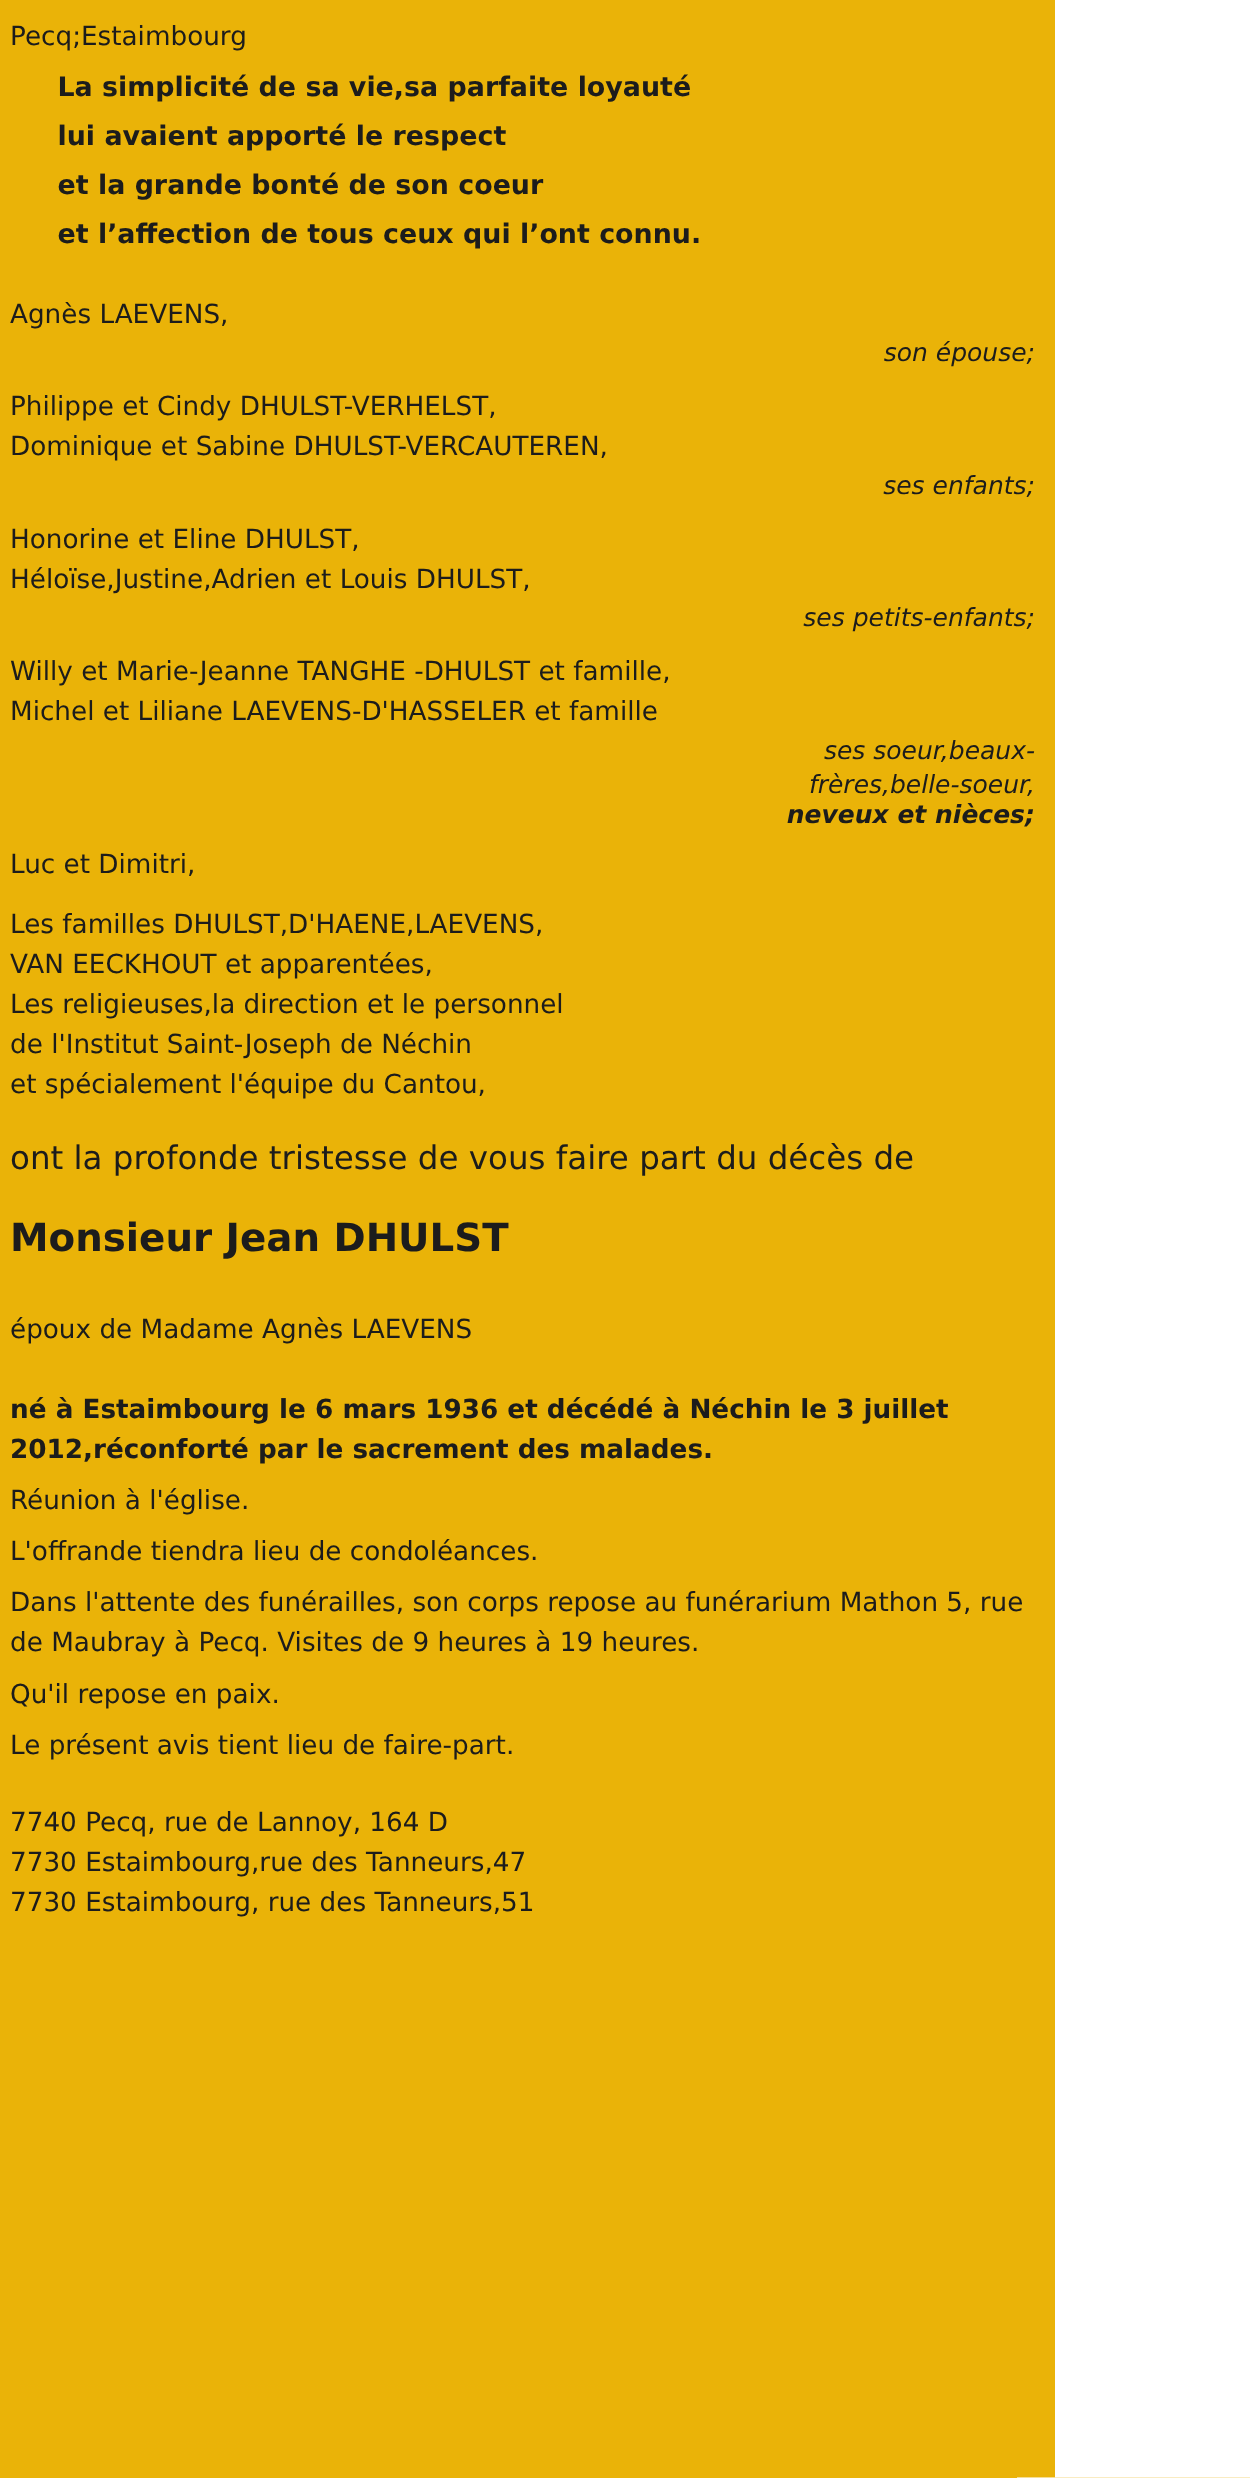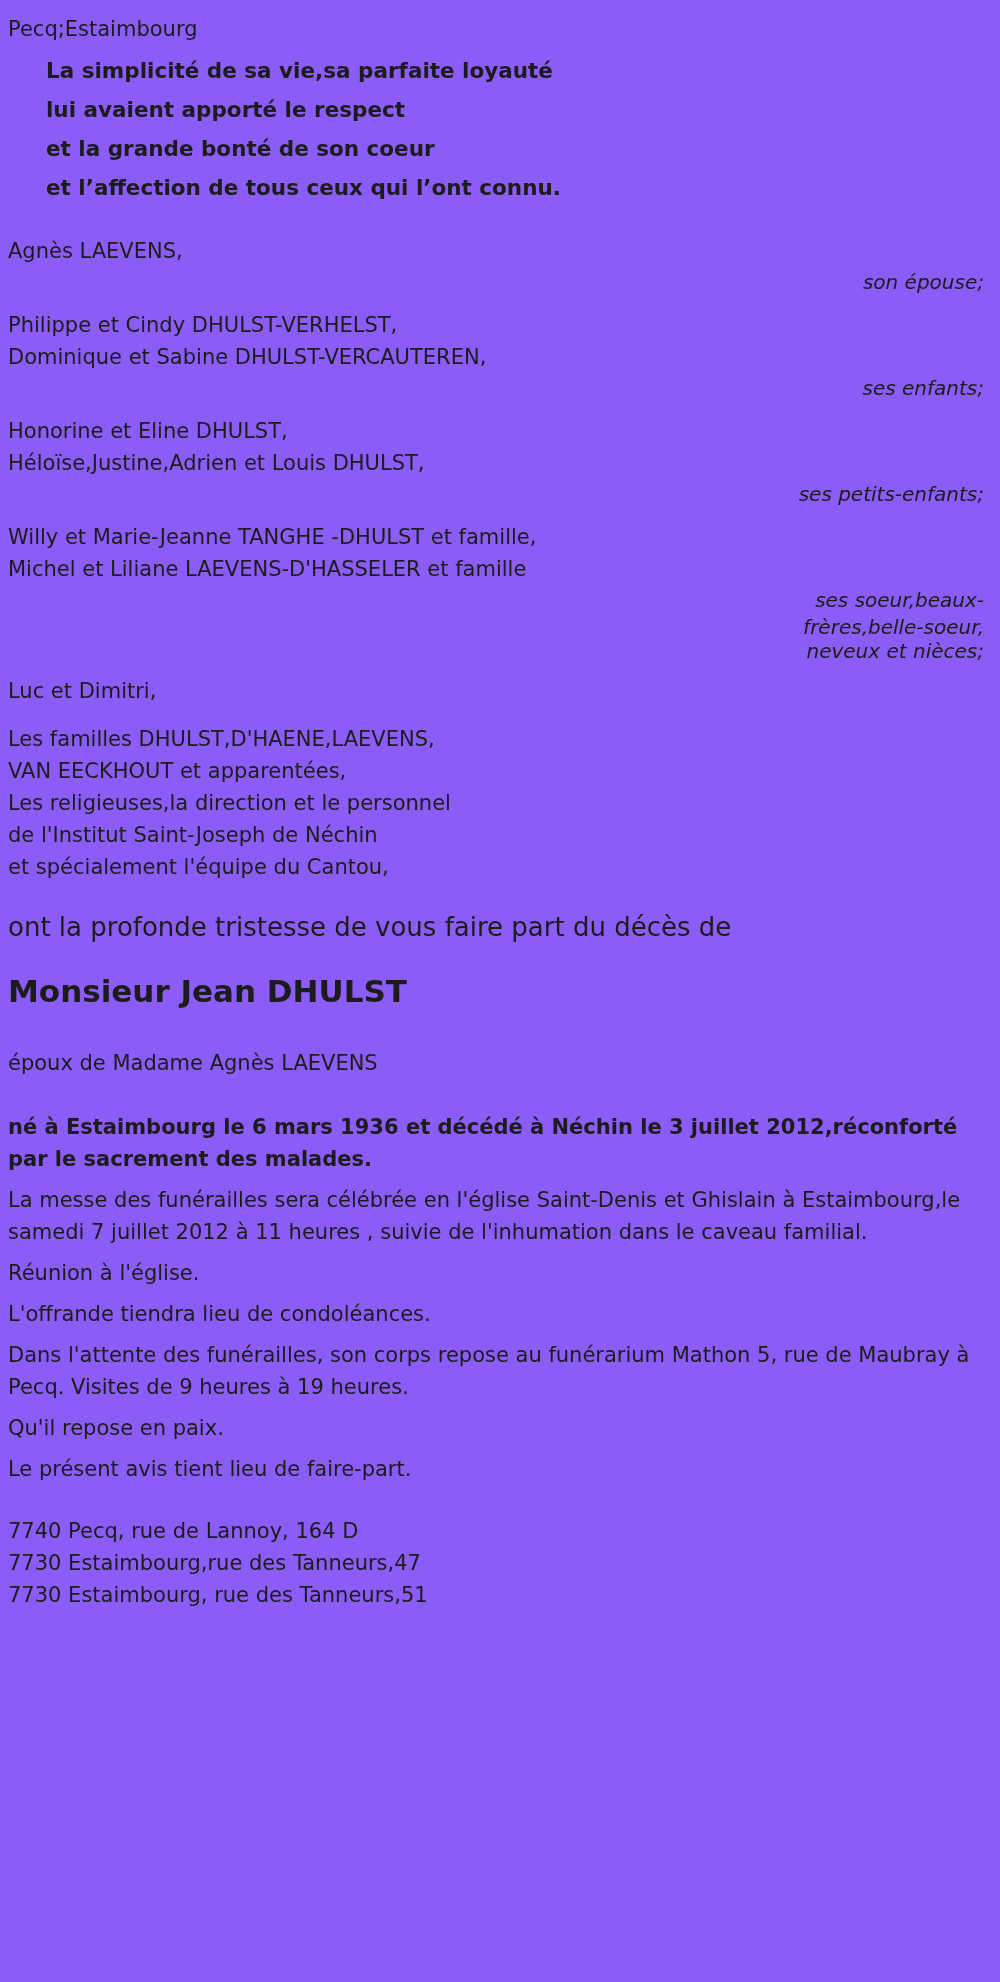--- a/index.html
+++ b/index.html
@@ -2,24 +2,24 @@
 <html><head>
 <meta charset="utf-8">
 <style>
   html, body {
     margin: 0;
     padding: 0;
     background: #ffffff;
   }
   .page {
     position: relative;
-    width: 1000px;
+    width: 844px;
     height: 1982px;
     box-sizing: border-box;
-    background: #8b5cf6;
+    background: #eab308;
     color: #1c1c1c;
     font-family: "DejaVu Sans", "Liberation Sans", sans-serif;
     padding: 10px 14px 0 8px;
     overflow: hidden;
   }
   p { margin: 0; }
   .location-line {
     font-size: 21px;
     line-height: 31px;
     margin-top: 4px;
@@ -39,21 +39,21 @@
     line-height: 32px;
   }
   .relation-block { margin-top: 2px; }
   .relation {
     text-align: right;
     font-style: italic;
     font-size: 20px;
     line-height: 27px;
     padding-right: 2px;
   }
-  .relation.tight { line-height: 21px; }
+  .relation.tight { line-height: 21px; font-weight: bold; }
   .other-mourners { margin-top: 16px; }
   .other-mourners p {
     font-size: 21px;
     line-height: 32px;
   }
   .announcement {
     margin-top: 28px;
     font-size: 26px;
     line-height: 32px;
   }
@@ -146,21 +146,20 @@
   </div>
 
   <p class="announcement">ont la profonde tristesse de vous faire part du décès de</p>
 
   <h1 class="deceased-name">Monsieur Jean DHULST</h1>
 
   <p class="spouse-line">époux de Madame Agnès LAEVENS</p>
 
   <div class="body-paragraphs">
     <p class="para">né à Estaimbourg le 6 mars 1936 et décédé à Néchin le 3 juillet 2012,réconforté par le sacrement des malades.</p>
-    <p class="para">La messe des funérailles sera célébrée en l'église Saint-Denis et Ghislain à Estaimbourg,le samedi 7 juillet 2012 à 11 heures , suivie de l'inhumation dans le caveau familial.</p>
     <p class="para">Réunion à l'église.</p>
     <p class="para">L'offrande tiendra lieu de condoléances.</p>
     <p class="para">Dans l'attente des funérailles, son corps repose au funérarium Mathon 5, rue de Maubray à Pecq. Visites de 9 heures à 19 heures.</p>
     <p class="para">Qu'il repose en paix.</p>
     <p class="para">Le présent avis tient lieu de faire-part.</p>
   </div>
 
   <div class="addresses">
     <p>7740 Pecq, rue de Lannoy, 164 D</p>
     <p>7730 Estaimbourg,rue des Tanneurs,47</p>

